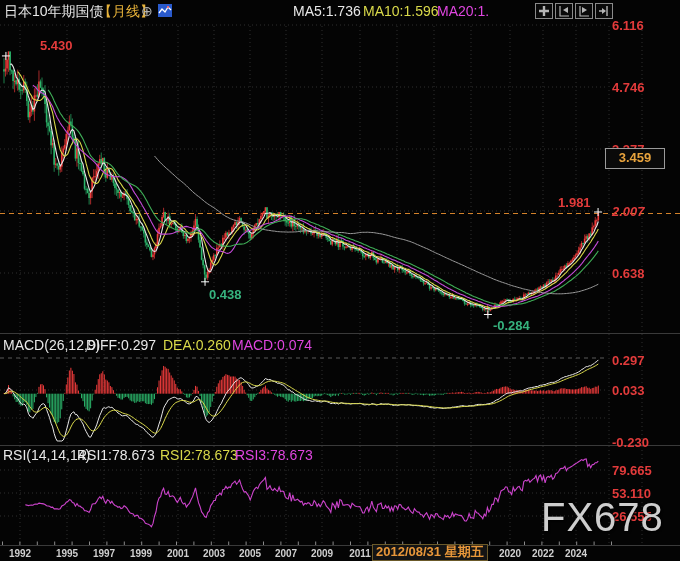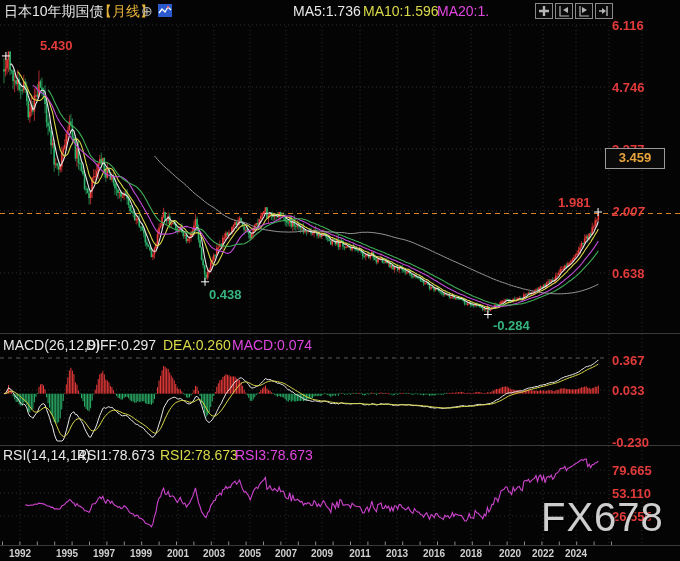--- a/index.html
+++ b/index.html
@@ -1364,34 +1364,35 @@
   <span class="abs panelhdr w" style="left:86px;top:338px;">DIFF:0.297</span>
   <span class="abs panelhdr yel" style="left:163px;top:338px;">DEA:0.260</span>
   <span class="abs panelhdr mag" style="left:232px;top:338px;">MACD:0.074</span>
 
   <span class="abs panelhdr w" style="left:3px;top:448px;">RSI(14,14,14)</span>
   <span class="abs panelhdr w" style="left:77px;top:448px;">RSI1:78.673</span>
   <span class="abs panelhdr yel" style="left:160px;top:448px;">RSI2:78.673</span>
   <span class="abs panelhdr mag" style="left:235px;top:448px;">RSI3:78.673</span>
 
   <div class="abs" id="cursor-price-box">3.459</div>
+  <div class="abs" id="cursor-date-box">2012/08/31 星期五</div>
 
   <div class="abs" id="watermark">FX678</div>
 
   <div id="labels">
       <div class="abs anno" style="left: 11.9262px; top: 38.9367px; color: rgb(226, 59, 59); padding-left: 28px;">5.430</div>
       <div class="abs anno" style="left: 209.044px; top: 287.819px; color: rgb(54, 179, 126);">0.438</div>
       <div class="abs anno" style="left: 492.909px; top: 319.489px; color: rgb(54, 179, 126);">-0.284</div>
       <div class="abs anno" style="left: 558.066px; top: 196px; color: rgb(226, 59, 59);">1.981</div>
       <div class="abs axislbl" style="left: 612px; top: 19px;">6.116</div>
       <div class="abs axislbl" style="left: 612px; top: 81px;">4.746</div>
       <div class="abs axislbl" style="left: 612px; top: 143px;">3.377</div>
       <div class="abs axislbl" style="left: 612px; top: 205px; font-style: italic;">2.007</div>
       <div class="abs axislbl" style="left: 612px; top: 267px;">0.638</div>
-      <div class="abs axislbl" style="left: 612px; top: 354px;">0.367</div>
+      <div class="abs axislbl" style="left: 612px; top: 354px;">0.297</div>
       <div class="abs axislbl" style="left: 612px; top: 384px;">0.033</div>
       <div class="abs axislbl" style="left: 612px; top: 436px;">-0.230</div>
       <div class="abs axislbl" style="left: 612px; top: 464px;">79.665</div>
       <div class="abs axislbl" style="left: 612px; top: 487px; text-align: center;">53.110</div>
       <div class="abs axislbl" style="left: 612px; top: 510px;">26.555</div>
       <div class="abs yearlbl" style="left: 0px; top: 547px;">1992</div>
       <div class="abs yearlbl" style="left: 47px; top: 547px;">1995</div>
       <div class="abs yearlbl" style="left: 84px; top: 547px;">1997</div>
       <div class="abs yearlbl" style="left: 121px; top: 547px;">1999</div>
       <div class="abs yearlbl" style="left: 158px; top: 547px;">2001</div>

